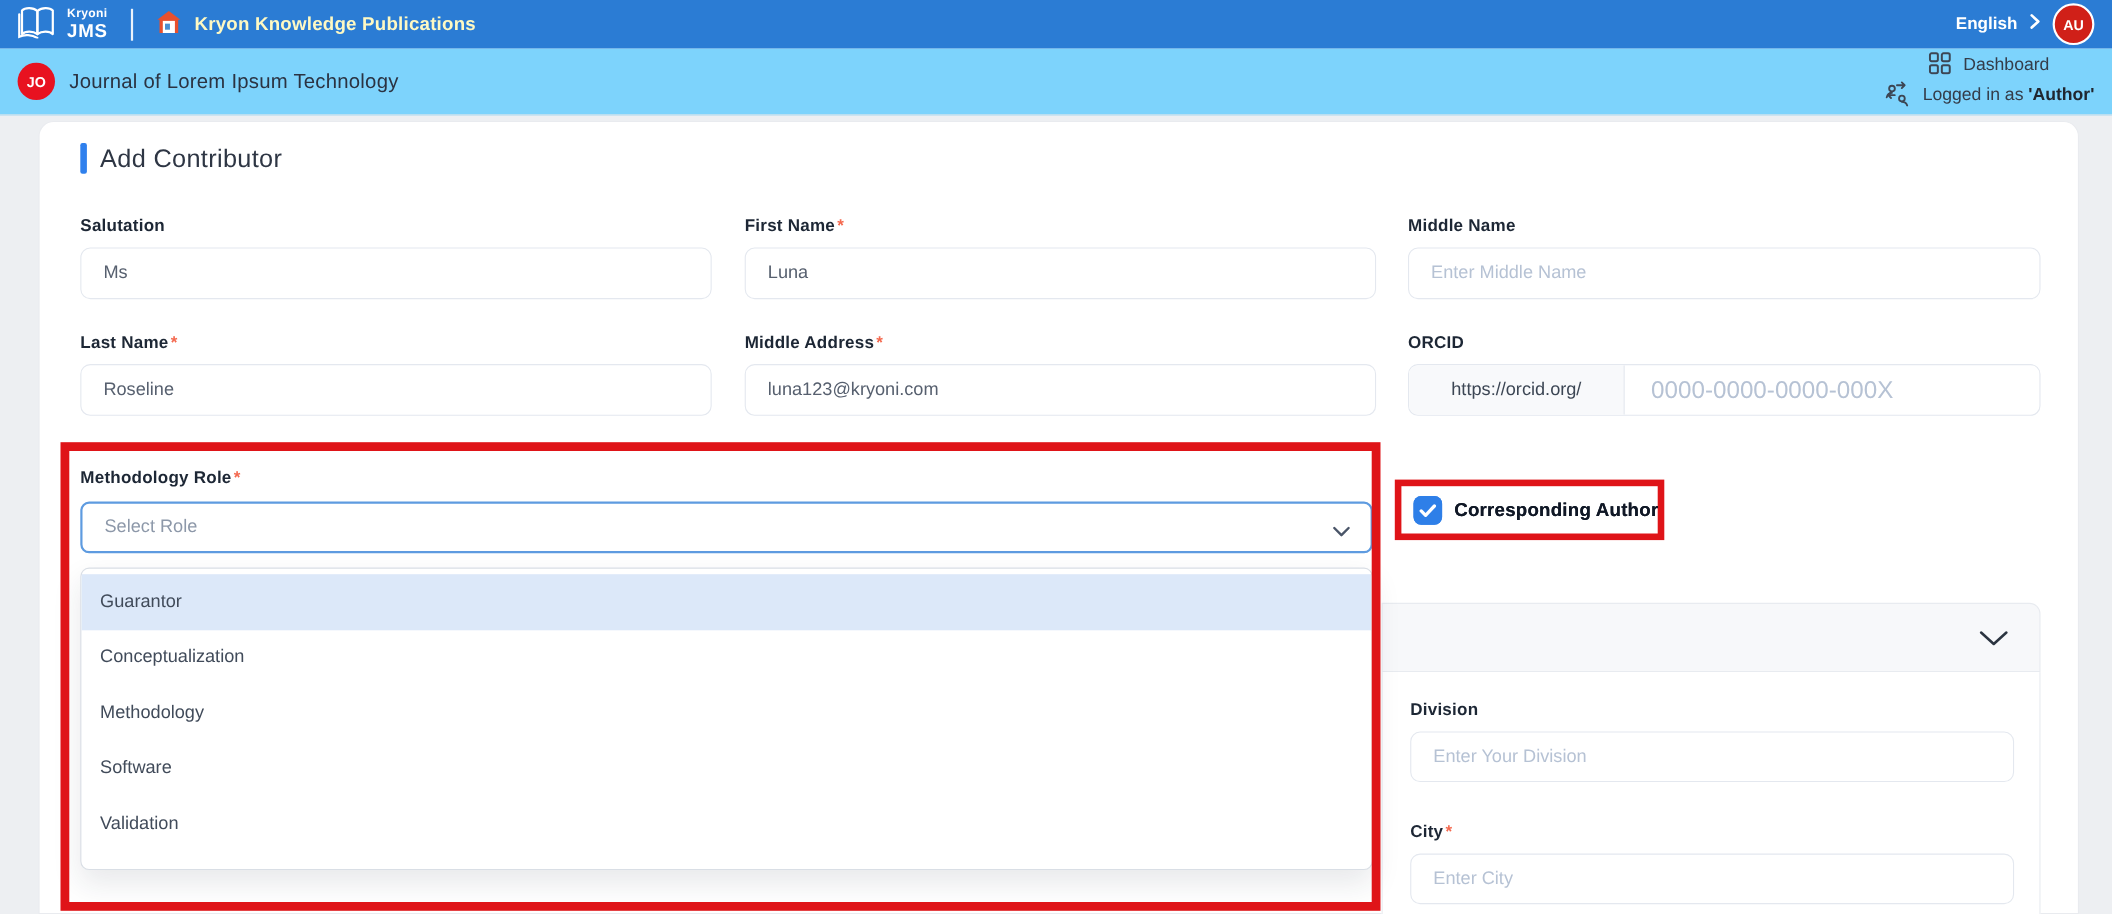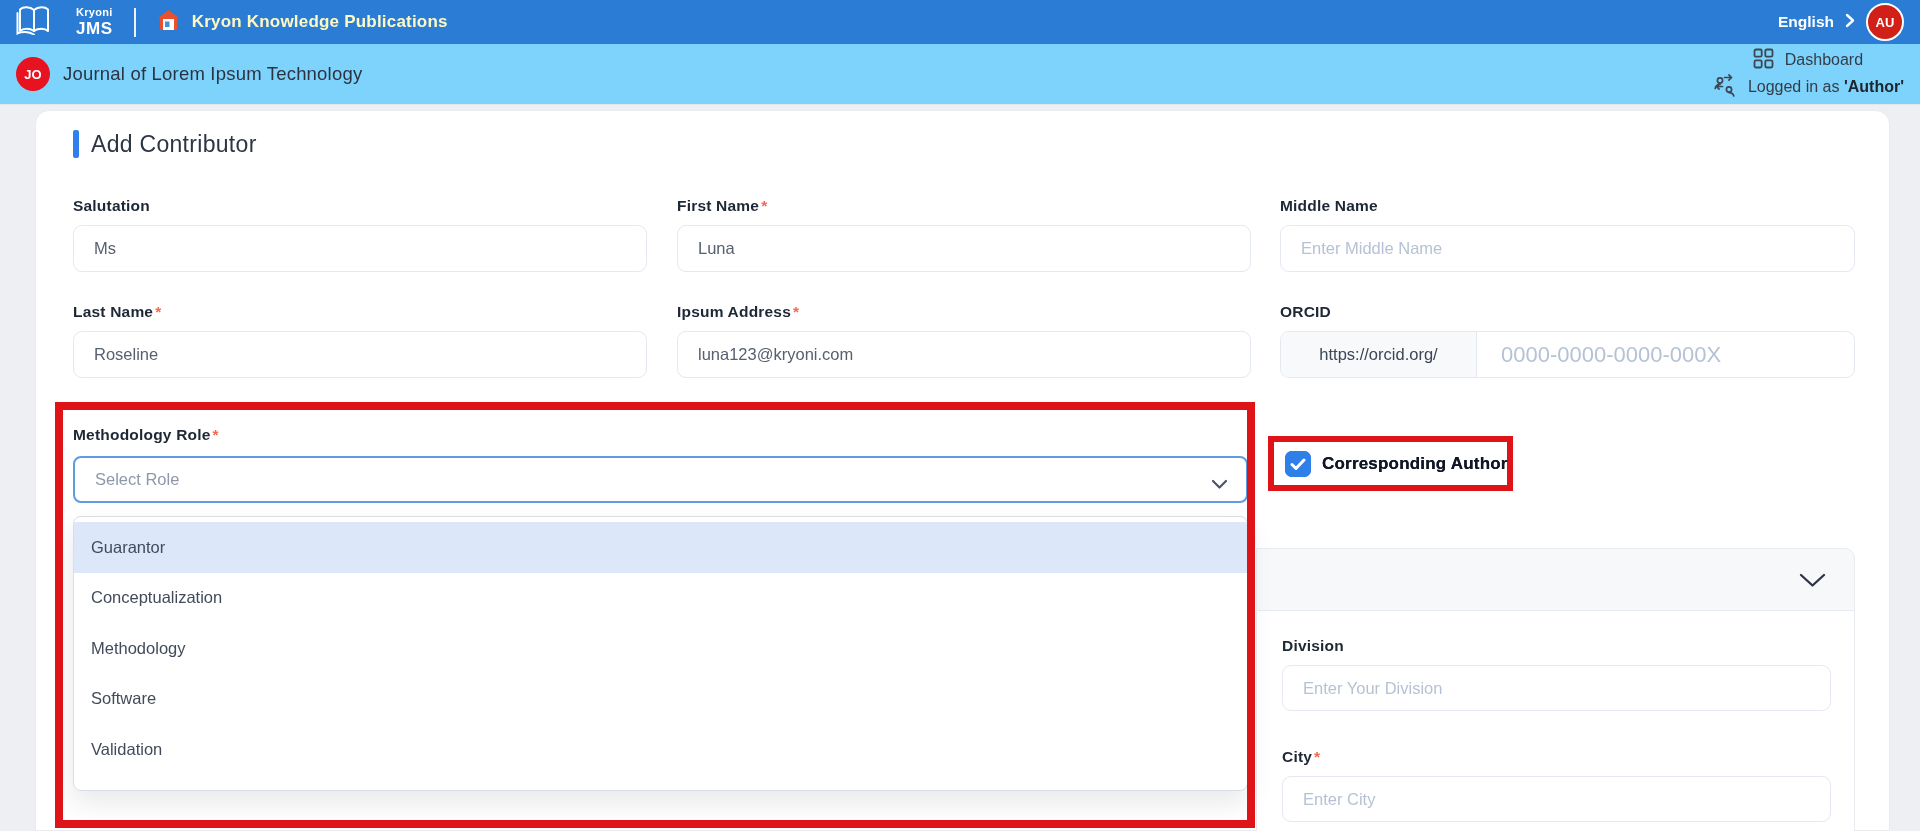--- a/index.html
+++ b/index.html
@@ -6,21 +6,21 @@
   .screen{
     position:relative;width:1920px;height:831px;overflow:hidden;
     background:#edeff2;font-family:"Liberation Sans",sans-serif;
     -webkit-font-smoothing:antialiased;
   }
   
   .topbar{
     position:absolute;left:0;top:0;width:100%;height:44px;background:#2b7cd4;
     display:flex;align-items:center;box-sizing:border-box;padding:0 16px;z-index:50;
   }
-  .logo{display:flex;align-items:center;gap:24px;}
+  .logo{display:flex;align-items:center;gap:9px;}
   .logo-text{color:#fff;line-height:1;font-weight:bold;display:flex;flex-direction:column;gap:2px;}
   .logo-top{font-size:11px;letter-spacing:.3px;}
   .logo-bottom{font-size:17px;letter-spacing:.6px;}
   .tb-divider{width:2px;height:29px;background:rgba(255,255,255,.9);margin:0 21px;}
   .site-title{color:#fef9c3;font-size:17px;font-weight:700;letter-spacing:.2px;margin-left:12px;}
   .topbar-right{margin-left:auto;display:flex;align-items:center;gap:11px;}
   .lang{color:#fff;font-size:15.5px;font-weight:600;}
   .avatar{
     width:34px;height:34px;border-radius:50%;background:#d02018;border:2px solid #fff;
     color:#fff;font-size:13px;font-weight:bold;display:flex;align-items:center;justify-content:center;
@@ -202,21 +202,21 @@
   <div class="field" style="left:1280px;top:197px;width:575px;">
     <label class="f-label"><span>Middle Name</span></label>
     <input class="tinput" type="text" placeholder="Enter Middle Name" style="">
   </div>
 
   <div class="field" style="left:73px;top:303px;width:574px;">
     <label class="f-label"><span>Last Name</span><span class="req">*</span></label>
     <input class="tinput" type="text" value="Roseline" style="">
   </div>
   <div class="field" style="left:677px;top:303px;width:574px;">
-    <label class="f-label"><span>Ipsum Address</span><span class="req">*</span></label>
+    <label class="f-label"><span>Middle Address</span><span class="req">*</span></label>
     <input class="tinput" type="text" value="luna123@kryoni.com" style="">
   </div>
   <div class="field" style="left:1280px;top:303px;width:575px;">
     <label class="f-label"><span>ORCID</span></label>
     <div class="orcid-group">
       <span class="orcid-prefix">https://orcid.org/</span>
       <input class="orcid-input" type="text" placeholder="0000-0000-0000-000X" style="">
     </div>
   </div>
 

